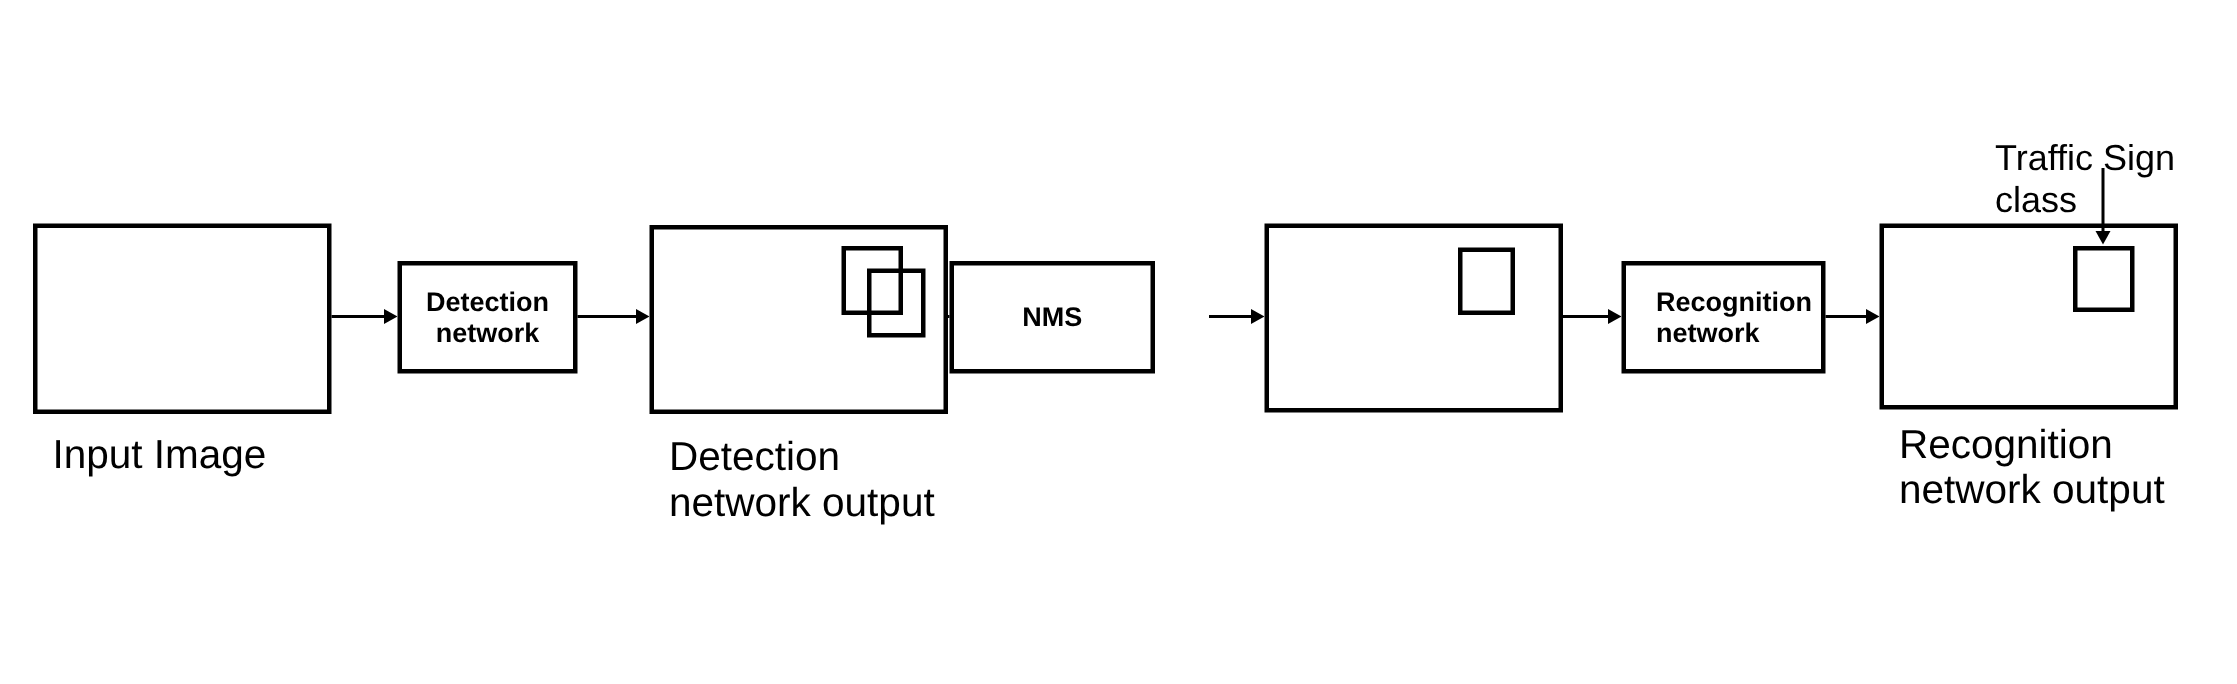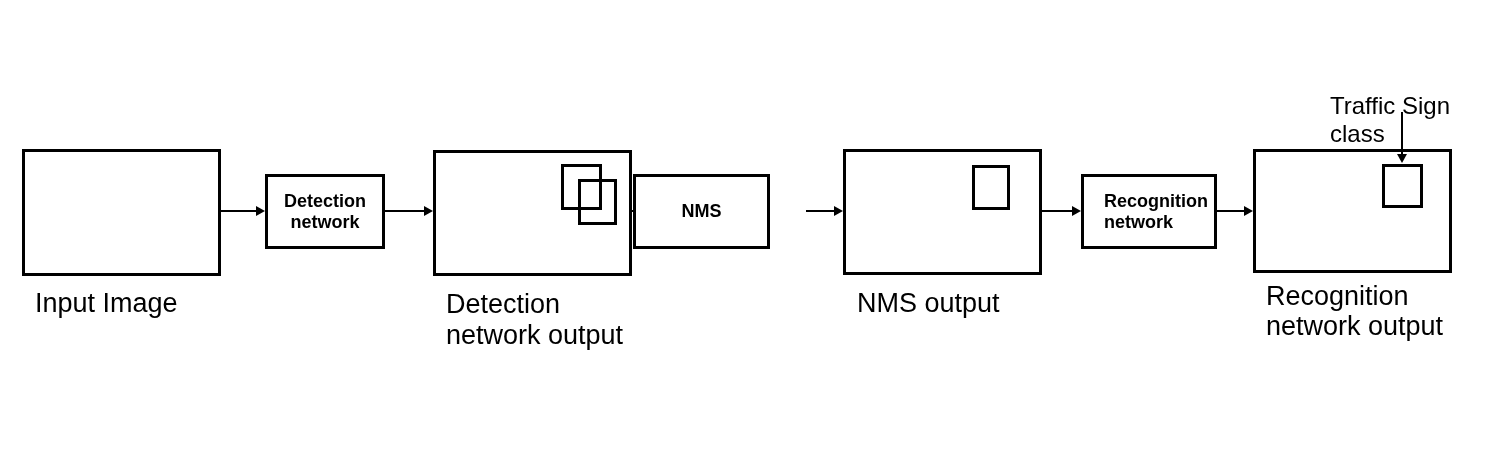--- a/index.html
+++ b/index.html
@@ -121,21 +121,20 @@
 network output</div>
 
   <div class="arrow-h" id="arrow-3"></div>
 
   <div class="process" id="nms-box">NMS</div>
 
   <div class="arrow-h" id="arrow-4"></div>
 
   <div class="frame" id="nms-out-box"></div>
   <div class="bbox" id="nms-bbox"></div>
-  <div class="caption" id="cap-nms-out">NMS output</div>
 
   <div class="arrow-h" id="arrow-5"></div>
 
   <div class="process" id="rec-net-box">Recognition
 network</div>
 
   <div class="arrow-h" id="arrow-6"></div>
 
   <div class="frame" id="rec-out-box"></div>
   <div class="bbox" id="rec-bbox"></div>

